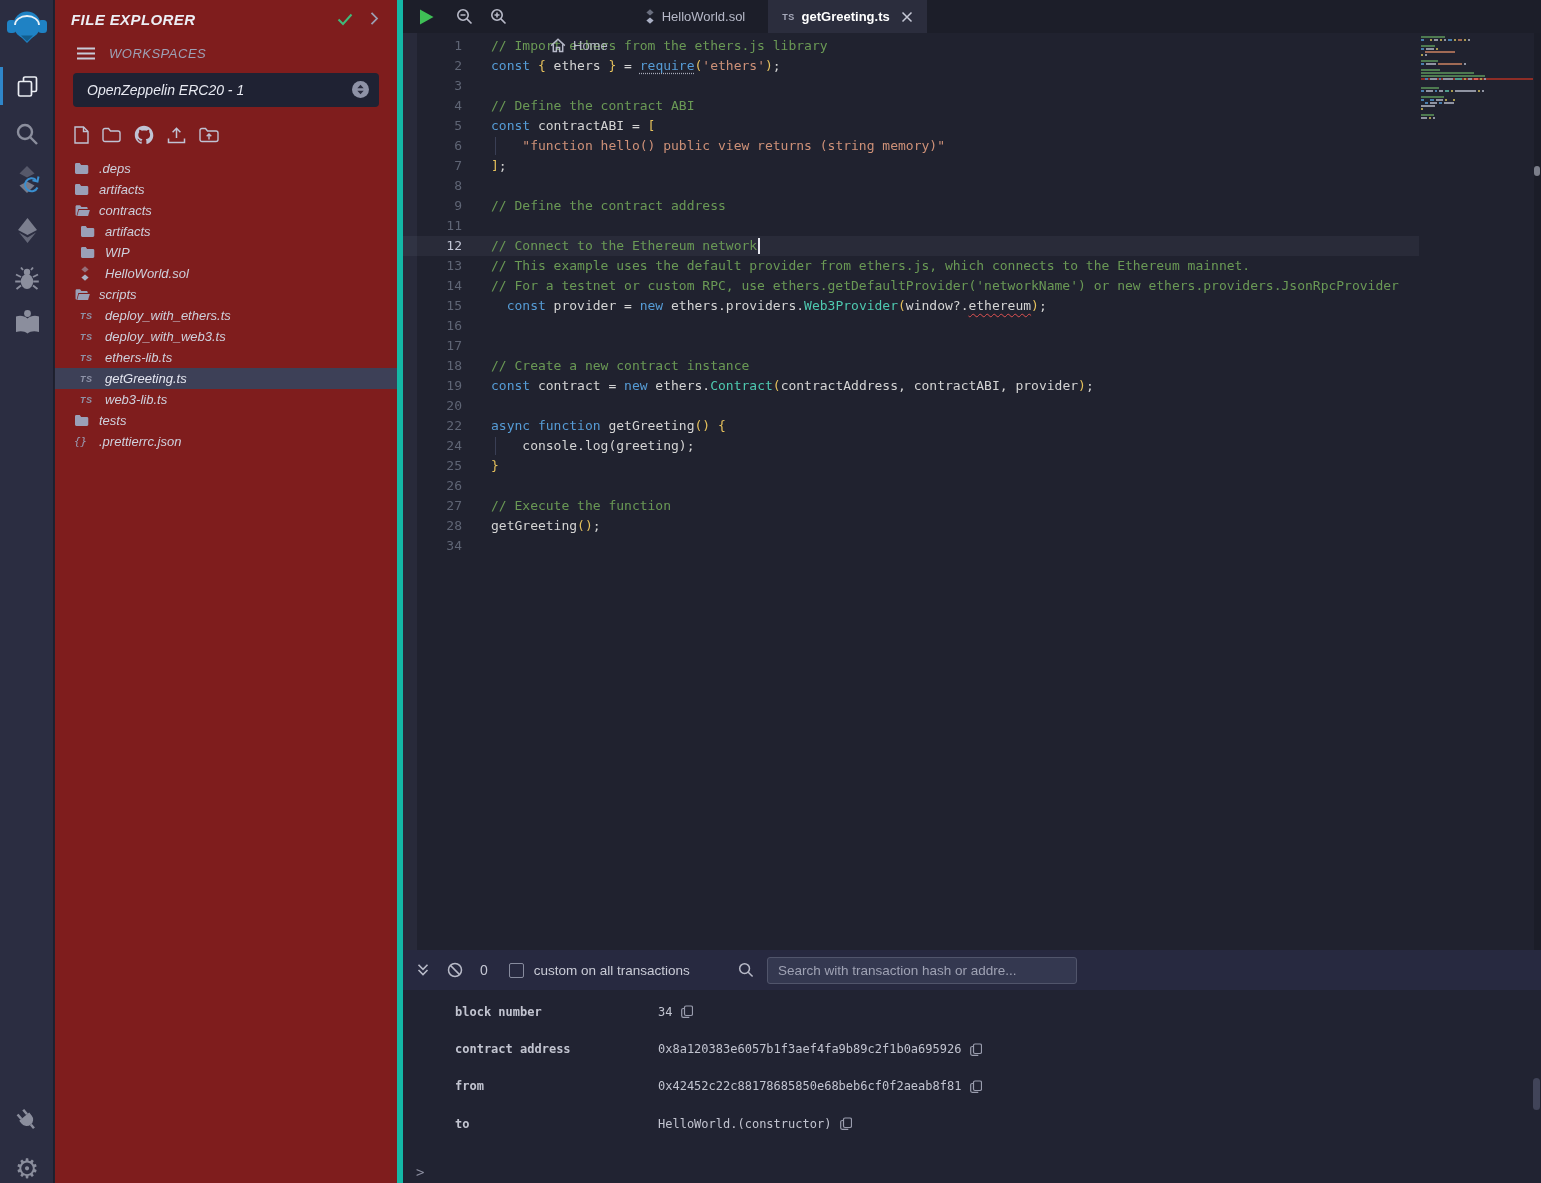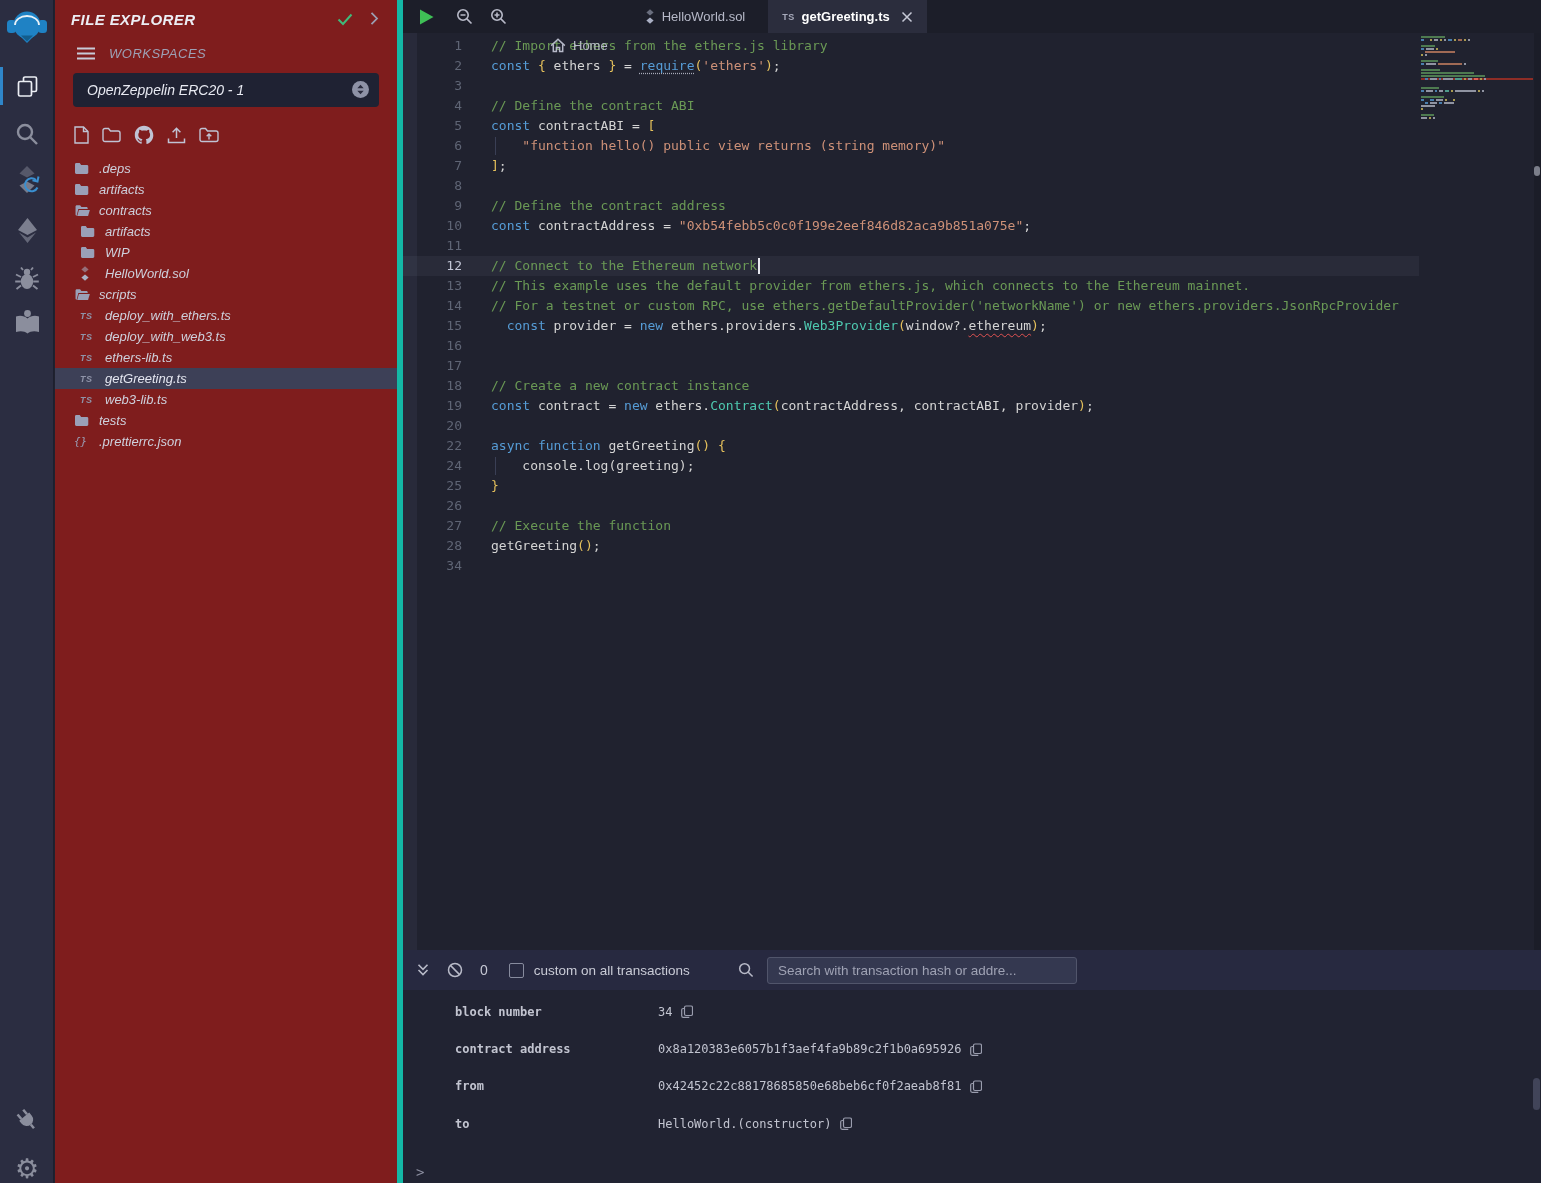--- a/index.html
+++ b/index.html
@@ -391,21 +391,20 @@
     <div class="lines" id="code-lines">
         <div class="code-line"><span class="ln">1</span><span class="code"><span class="tk-c">// Import ethers from the ethers.js library</span></span></div>
         <div class="code-line"><span class="ln">2</span><span class="code"><span class="tk-k">const</span><span class="tk-d"> </span><span class="tk-b">{</span><span class="tk-d"> ethers </span><span class="tk-b">}</span><span class="tk-d"> = </span><span class="tk-u">require</span><span class="tk-b">(</span><span class="tk-s">'ethers'</span><span class="tk-b">)</span><span class="tk-d">;</span></span></div>
         <div class="code-line"><span class="ln">3</span><span class="code"></span></div>
         <div class="code-line"><span class="ln">4</span><span class="code"><span class="tk-c">// Define the contract ABI</span></span></div>
         <div class="code-line"><span class="ln">5</span><span class="code"><span class="tk-k">const</span><span class="tk-d"> contractABI = </span><span class="tk-b">[</span></span></div>
         <div class="code-line"><span class="ln">6</span><span class="guide"></span><span class="code"><span class="tk-d">    </span><span class="tk-s">"function hello() public view returns (string memory)"</span></span></div>
         <div class="code-line"><span class="ln">7</span><span class="code"><span class="tk-b">]</span><span class="tk-d">;</span></span></div>
         <div class="code-line"><span class="ln">8</span><span class="code"></span></div>
         <div class="code-line"><span class="ln">9</span><span class="code"><span class="tk-c">// Define the contract address</span></span></div>
-        <div class="code-line"><span class="ln">10</span><span class="code"><span class="tk-k">const</span><span class="tk-d"> contractAddress = </span><span class="tk-s">"0xb54febb5c0c0f199e2eef846d82aca9b851a075e"</span><span class="tk-d">;</span></span></div>
         <div class="code-line"><span class="ln">11</span><span class="code"></span></div>
         <div class="code-line current"><span class="ln">12</span><span class="code"><span class="tk-c">// Connect to the Ethereum network</span><span class="cursor"></span></span></div>
         <div class="code-line"><span class="ln">13</span><span class="code"><span class="tk-c">// This example uses the default provider from ethers.js, which connects to the Ethereum mainnet.</span></span></div>
         <div class="code-line"><span class="ln">14</span><span class="code"><span class="tk-c">// For a testnet or custom RPC, use ethers.getDefaultProvider('networkName') or new ethers.providers.JsonRpcProvider</span></span></div>
         <div class="code-line"><span class="ln">15</span><span class="code"><span class="tk-d">  </span><span class="tk-k">const</span><span class="tk-d"> provider = </span><span class="tk-k">new</span><span class="tk-d"> ethers.providers.</span><span class="tk-t">Web3Provider</span><span class="tk-b">(</span><span class="tk-d">window?.</span><span class="tk-e">ethereum</span><span class="tk-b">)</span><span class="tk-d">;</span></span></div>
         <div class="code-line"><span class="ln">16</span><span class="code"></span></div>
         <div class="code-line"><span class="ln">17</span><span class="code"></span></div>
         <div class="code-line"><span class="ln">18</span><span class="code"><span class="tk-c">// Create a new contract instance</span></span></div>
         <div class="code-line"><span class="ln">19</span><span class="code"><span class="tk-k">const</span><span class="tk-d"> contract = </span><span class="tk-k">new</span><span class="tk-d"> ethers.</span><span class="tk-t">Contract</span><span class="tk-b">(</span><span class="tk-d">contractAddress, contractABI, provider</span><span class="tk-b">)</span><span class="tk-d">;</span></span></div>
         <div class="code-line"><span class="ln">20</span><span class="code"></span></div>

